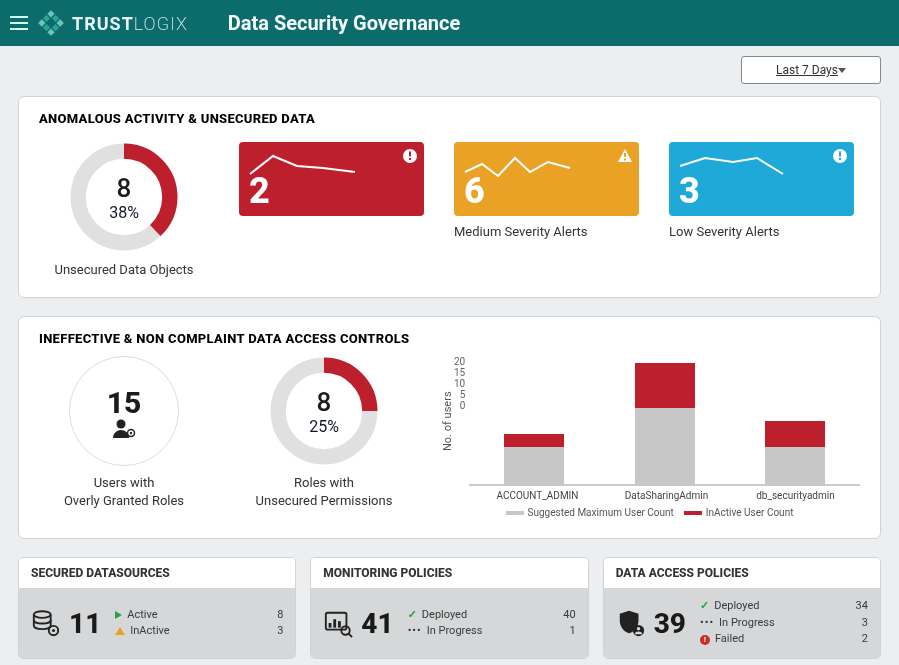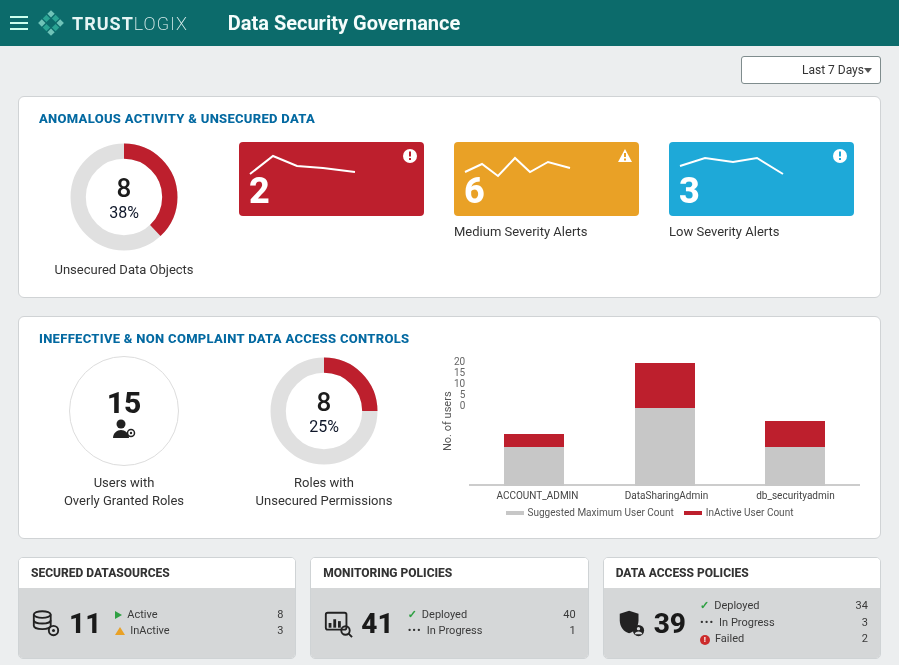--- a/index.html
+++ b/index.html
@@ -9,24 +9,24 @@
   .hamburger { width: 18px; height: 14px; display: flex; flex-direction: column; justify-content: space-between; margin-right: 10px; cursor: pointer; }
   .hamburger span { height: 2px; background: #cfe; width: 100%; }
   .brand { display:flex; align-items:center; gap:8px; margin-right:40px; }
   .brand-text { font-weight: 200; letter-spacing: 1px; font-size: 18px; color: #e6f5f4; }
   .brand-text b { font-weight:700; }
   .title { font-size: 20px; font-weight: 700; color: #f5fdfc; }
   .logo-mark { width:26px; height:26px; }
   
   .page { padding: 10px 18px 20px; }
   .toolbar { display: flex; justify-content: flex-end; margin-bottom: 12px; }
-  .select { width: 140px; height: 28px; border: 1px solid #7f8c8d; border-radius: 3px; background: #fff; display: flex; align-items: center; justify-content: flex-end; padding: 0 8px; font-size: 12px; color: #333; cursor: pointer; }
+  .select { width: 140px; height: 28px; border: 1px solid #7f8c8d; border-radius: 3px; background: #fff; display: flex; align-items: center; justify-content: center; padding: 0 8px; font-size: 12px; color: #333; cursor: pointer; text-decoration: underline; }
   .select .caret { width:0; height:0; border-left:4px solid transparent; border-right:4px solid transparent; border-top:5px solid #555; }
   .card { background:#fff; border:1px solid #d0d3d5; border-radius:6px; padding:14px 20px 20px; margin-bottom:18px; }
-  .card-title { font-weight:800; font-size:13px; color:#0369a1; letter-spacing:.3px; margin-bottom:10px; }
+  .card-title { font-weight:800; font-size:13px; color:#000000; letter-spacing:.3px; margin-bottom:10px; }
   
   .anom-row { display:flex; gap:30px; align-items:flex-start; padding-top:6px; }
   .donut-wrap { width:170px; display:flex; flex-direction:column; align-items:center; }
   .donut { position:relative; width:110px; height:110px; }
   .donut svg{ position:absolute; inset:0; }
   .donut-center { position:absolute; inset:0; display:flex; flex-direction:column; align-items:center; justify-content:center; }
   .donut-big { font-size:26px; font-weight:500; color:#1c1c1c; }
   .donut-pct { font-size:16px; color:#0f172a; }
   .donut-label { margin-top:10px; font-size:13px; color:#333; text-align:center; }
   .sev-tile { width:185px; }

